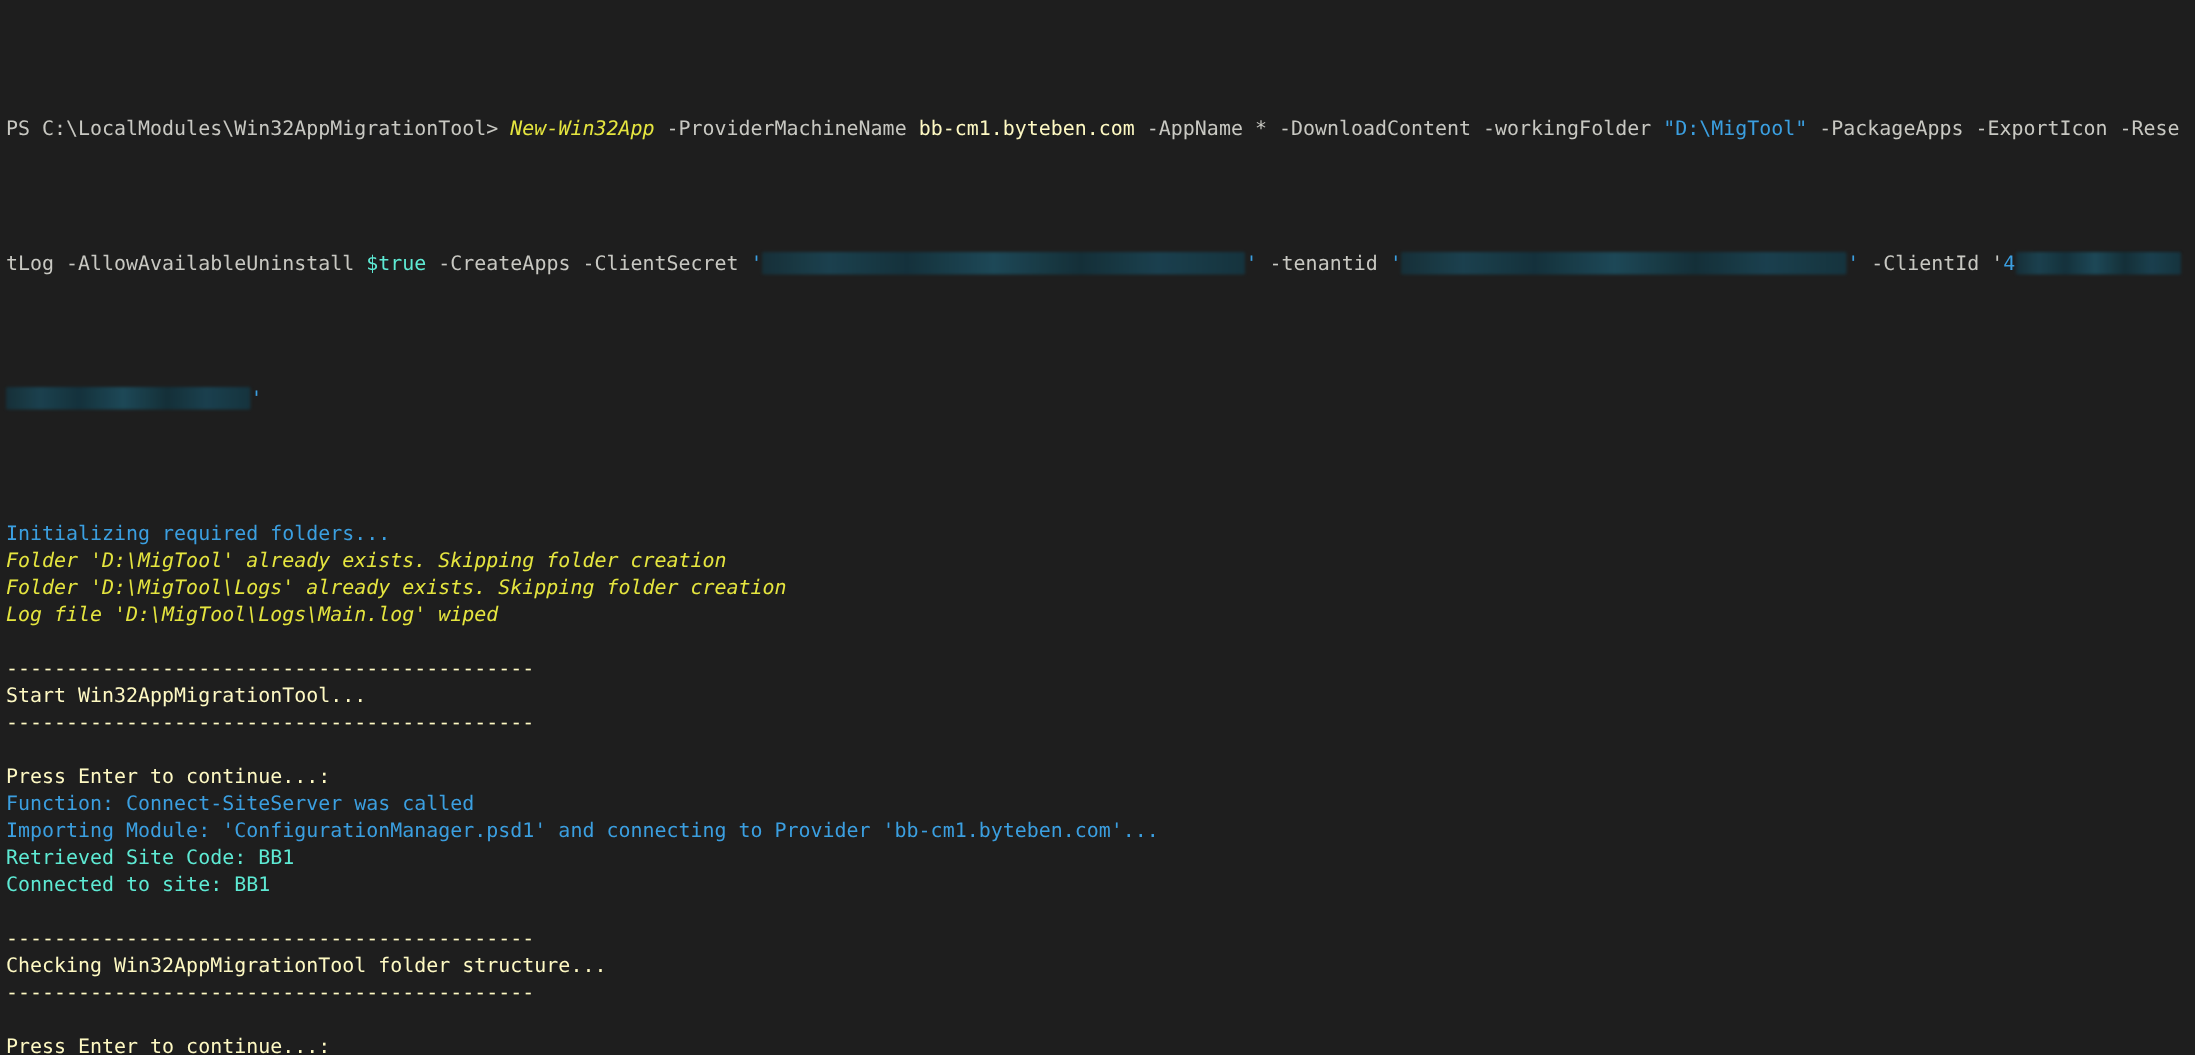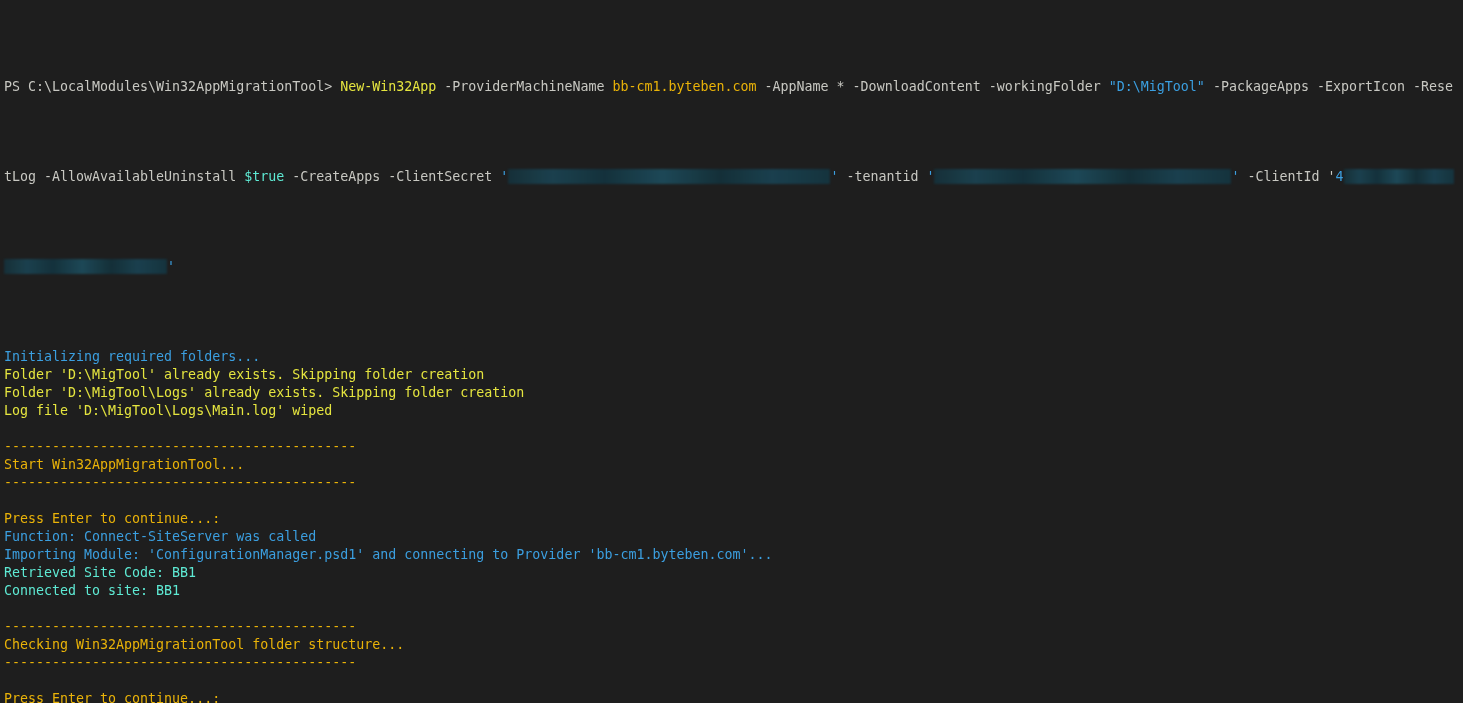--- a/index.html
+++ b/index.html
@@ -23,23 +23,23 @@
     position: absolute;
     top: 6px;
     left: 4px;
     width: 1459px;
   }
   .ln {
     height: 18px;
     line-height: 18px;
     white-space: pre;
   }
-  .c-white   { color: #eab308; }
+  .c-white   { color: #fef9c3; }
   .c-gray    { color: #c8c8c2; margin-top: 23px; }
-  .c-yellow  { color: #e5e53f; }
+  .c-yellow  { color: #e5e53f; font-style: italic; }
   .c-cyan    { color: #3b9fe0; }
   .c-green   { color: #5eead4; }
 
   
   .redact {
     display: inline-block;
     vertical-align: -3px;
     height: 15px;
     background: linear-gradient(90deg,
         #163039 0%, #1b4250 14%, #14323d 30%,

